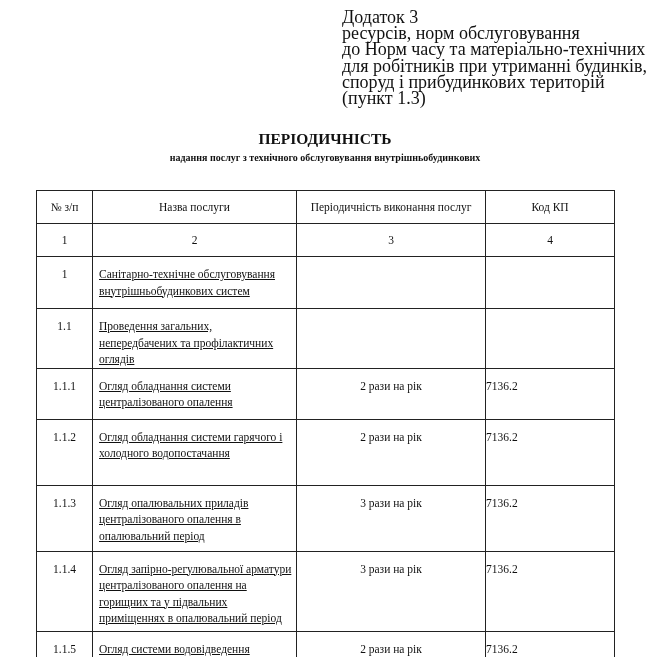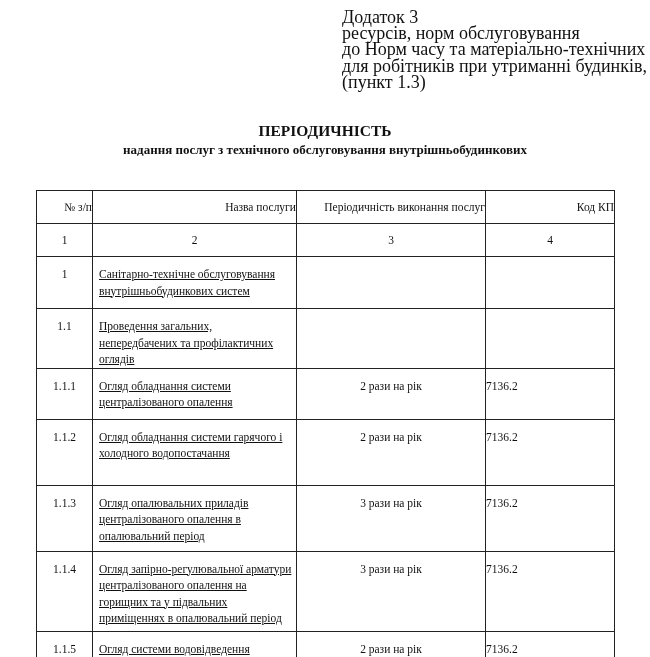--- a/index.html
+++ b/index.html
@@ -11,52 +11,53 @@
     }
     .appendix {
       position: absolute; left: 342px; top: 9px;
       font-size: 18px; line-height: 16.2px;
     }
     .appendix div { white-space: nowrap; }
     .title-block {
       position: absolute; left: 0; width: 650px; top: 122px;
       text-align: center; font-weight: bold;
     }
-    .title-main { font-size: 15.5px; line-height: 18px; }
-    .title-sub { font-size: 13px; line-height: 19px; }
+    .title-main { font-size: 15.5px; line-height: 18px; margin-top: 8px; }
+    .title-sub { font-size: 10px; line-height: 19px; }
     table {
       position: absolute; left: 36px; top: 190px;
       border-collapse: collapse; table-layout: fixed;
       width: 578px;
       font-size: 11.5px;
     }
     td {
       border: 1.5px solid #222222;
       vertical-align: top;
       padding: 0;
     }
     col.c1 { width: 56px; }
     col.c2 { width: 204px; }
     col.c3 { width: 189px; }
     col.c4 { width: 129px; }
     .center { text-align: center; }
-    .hdr td { height: 32px; vertical-align: middle; text-align: right; }
+    .hdr td { height: 32px; vertical-align: middle; text-align: center; }
     .num-row td { height: 32px; vertical-align: middle; text-align: center; }
     .cell-pad { padding-top: 9px; line-height: 16.5px; }
     .name { padding-left: 6px; padding-right: 4px; text-decoration: underline; }
     .kp { }
   </style>
 </head>
 <body>
 
 <div class="appendix">
   <div>Додаток 3</div>
   <div>ресурсів, норм обслуговування</div>
   <div>до Норм часу та матеріально-технічних</div>
   <div>для робітників при утриманні будинків,</div>
+  <div>споруд і прибудинкових територій</div>
   <div>(пункт 1.3)</div>
 </div>
 
 <div class="title-block">
   <div class="title-main">ПЕРІОДИЧНІСТЬ</div>
   <div class="title-sub">надання послуг з технічного обслуговування внутрішньобудинкових</div>
 </div>
 
 <table>
   <colgroup>

